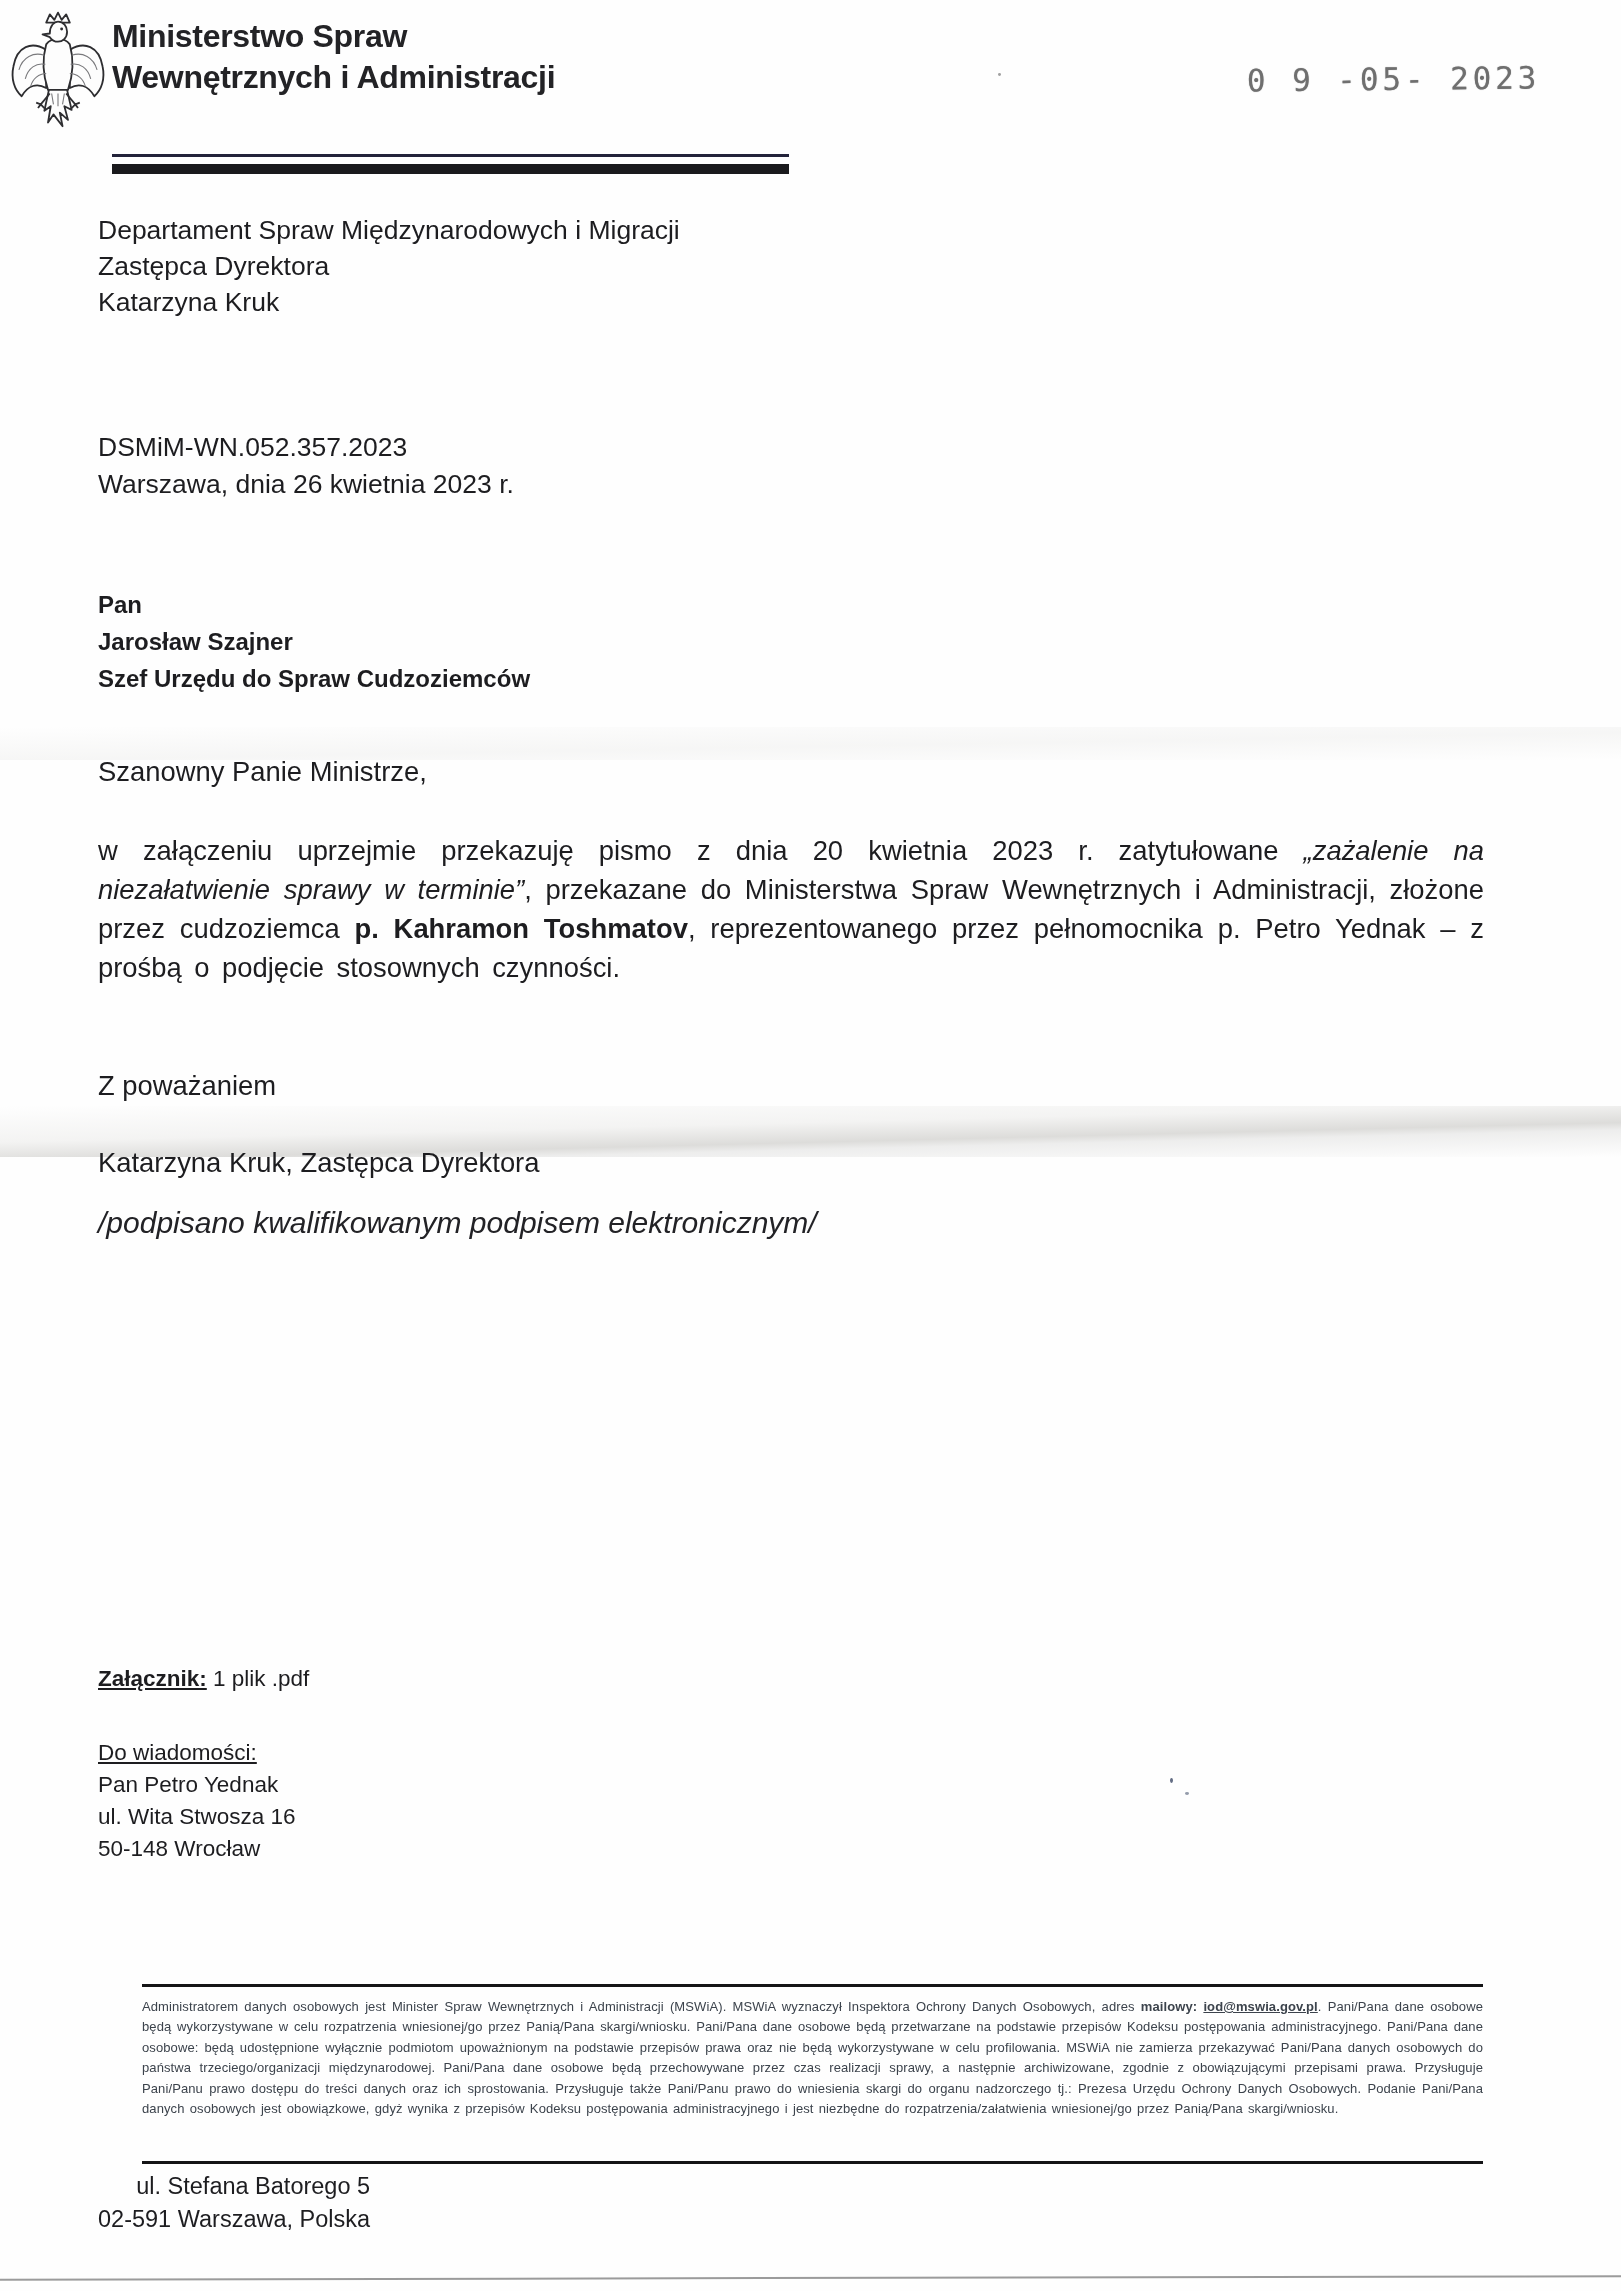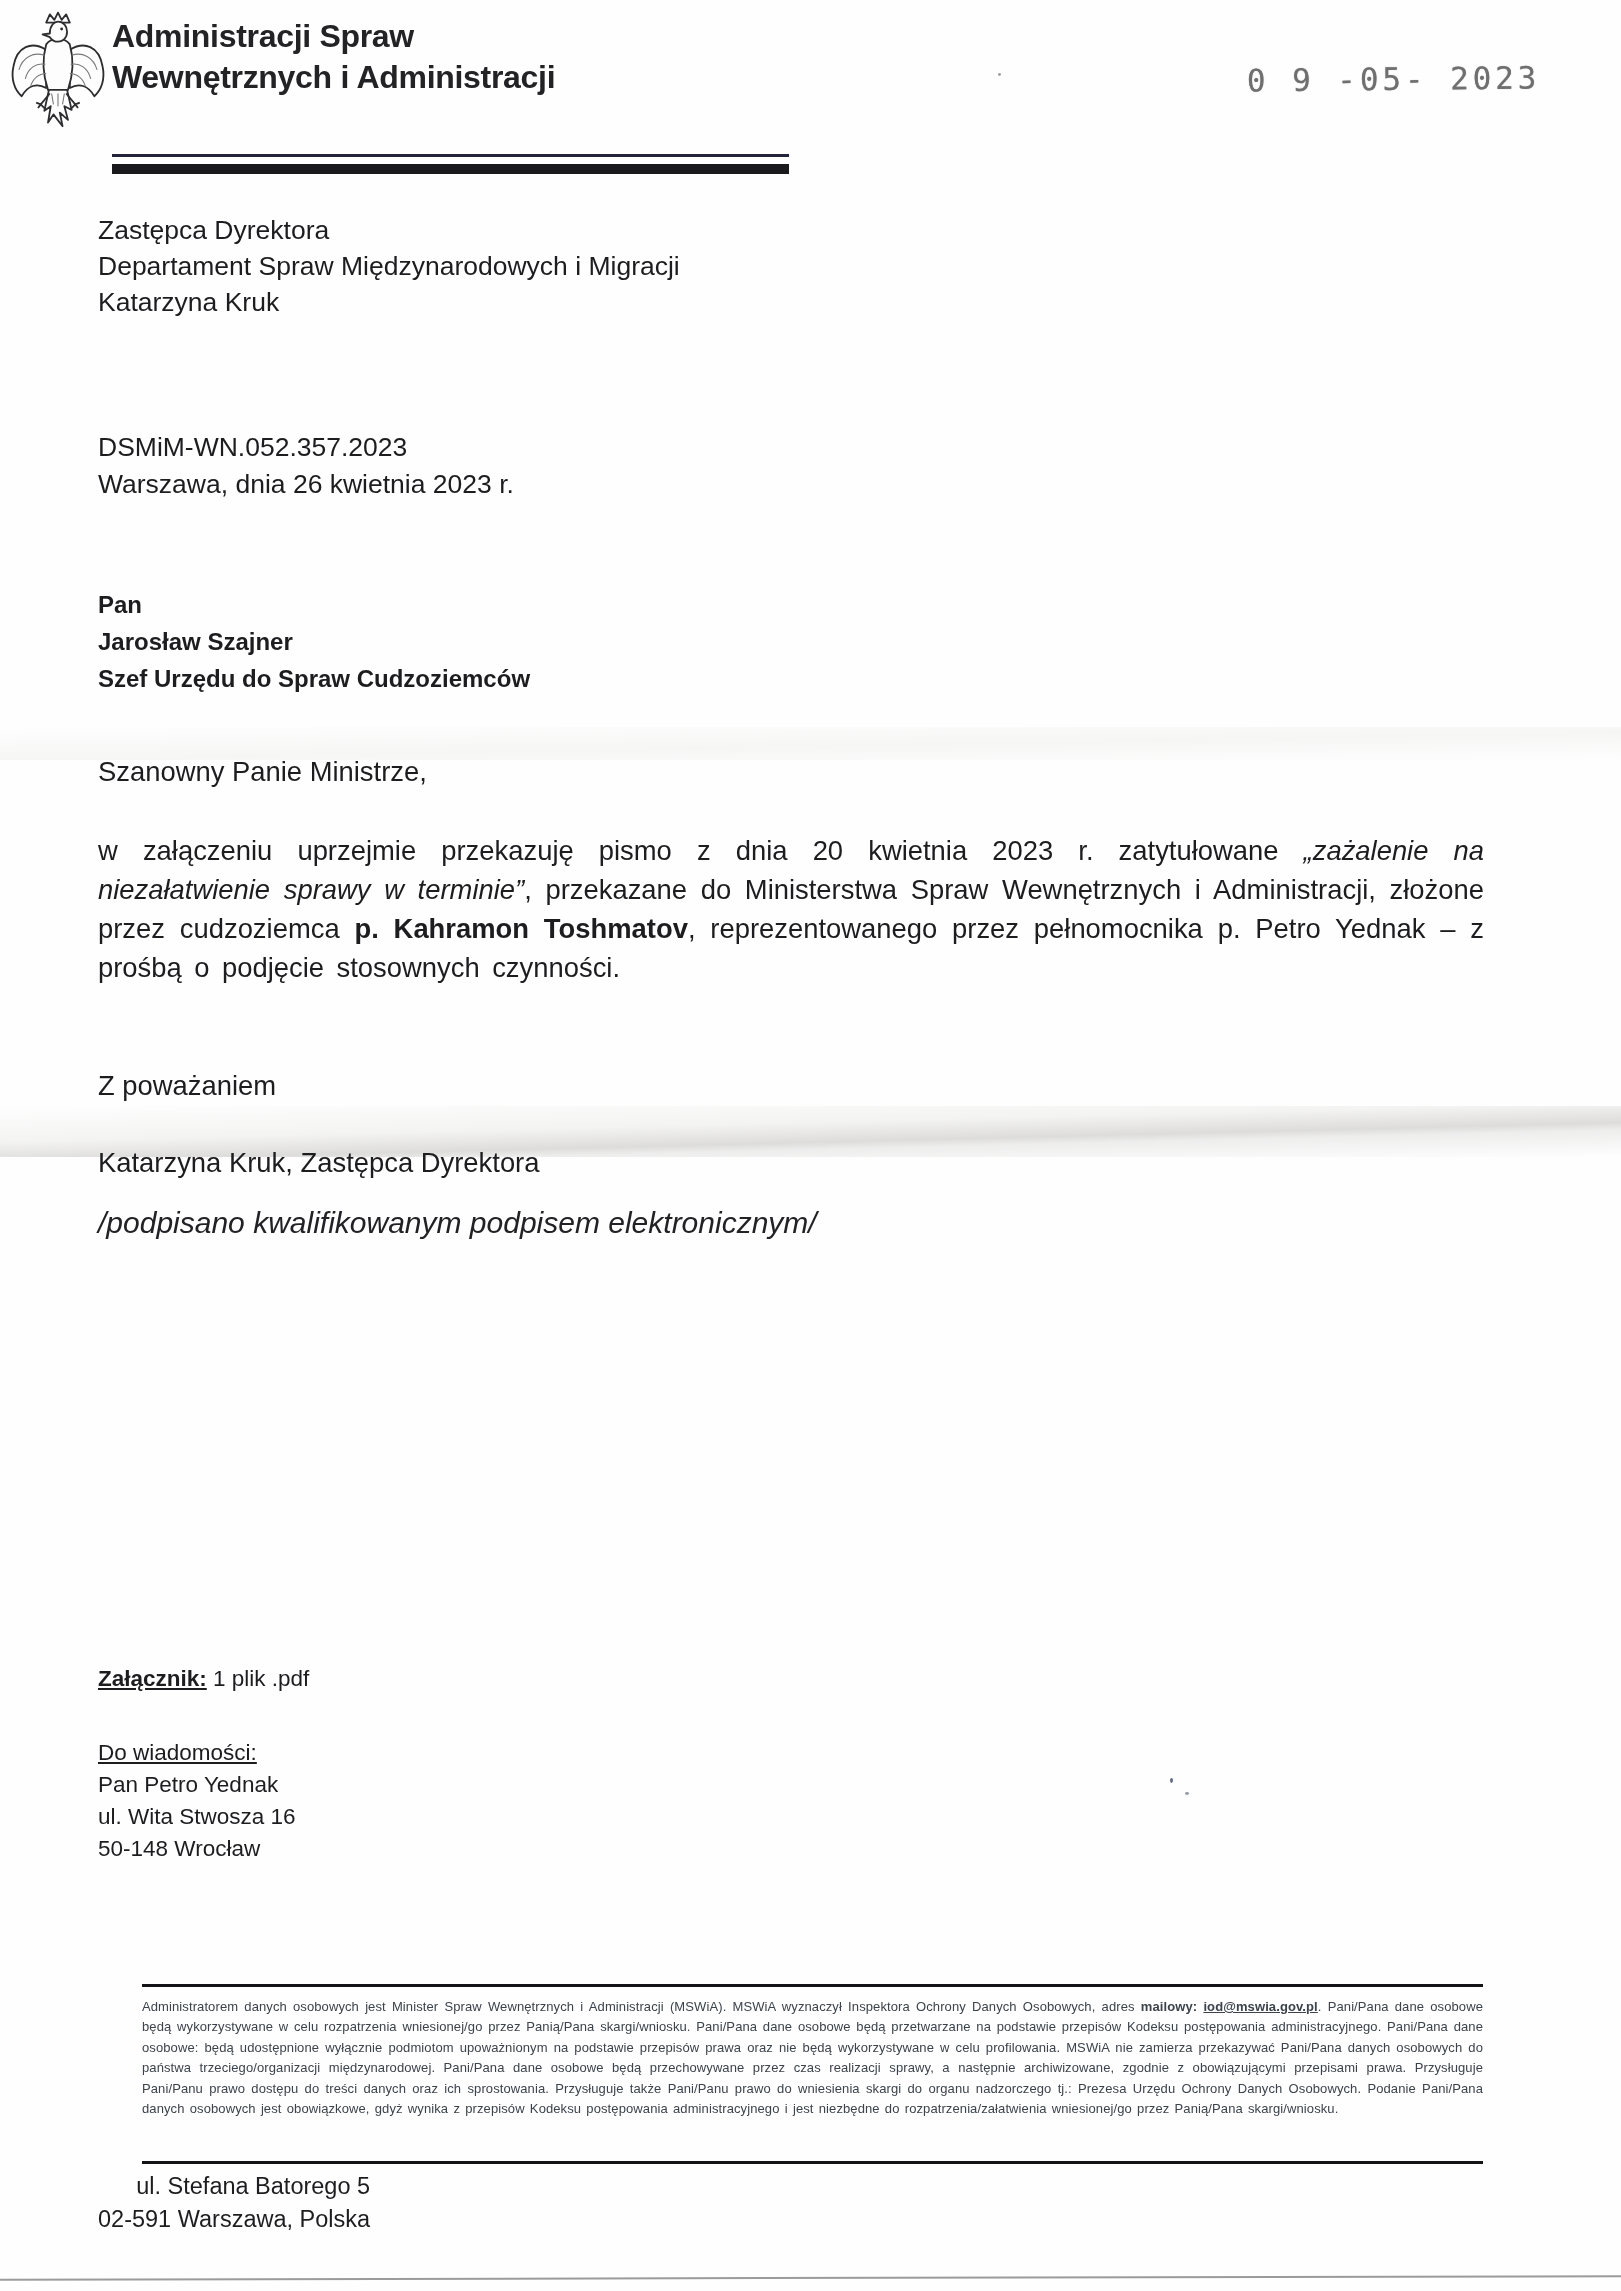--- a/index.html
+++ b/index.html
@@ -122,31 +122,31 @@
       <path d="M42,70 C34,70 27,76 25,84"></path>
       <path d="M70,50 C82,46 94,52 98,66"></path>
       <path d="M69,60 C79,58 88,64 91,76"></path>
       <path d="M68,70 C76,70 83,76 85,84"></path>
       <path d="M48,92 L50,104 M55,92 L55,106 M62,92 L60,104"></path>
     </g>
     <circle cx="59" cy="21" r="1.6" fill="#2e2e31" stroke="none"></circle>
   </svg>
 
   <div class="ministry-name">
-    <div>Administracji Spraw</div>
+    <div>Ministerstwo Spraw</div>
     <div>Wewnętrznych i Administracji</div>
   </div>
   <div class="rule-thin"></div>
   <div class="rule-thick"></div>
   <div class="date-stamp">0 9 -05- 2023</div>
   <div class="stamp-dot speck s3"></div>
 
   <div class="sender">
+    <div>Departament Spraw Międzynarodowych i Migracji</div>
     <div>Zastępca Dyrektora</div>
-    <div>Departament Spraw Międzynarodowych i Migracji</div>
     <div>Katarzyna Kruk</div>
   </div>
 
   <div class="reference">
     <div>DSMiM-WN.052.357.2023</div>
     <div>Warszawa, dnia 26 kwietnia 2023 r.</div>
   </div>
 
   <div class="addressee">
     <div>Pan</div>

